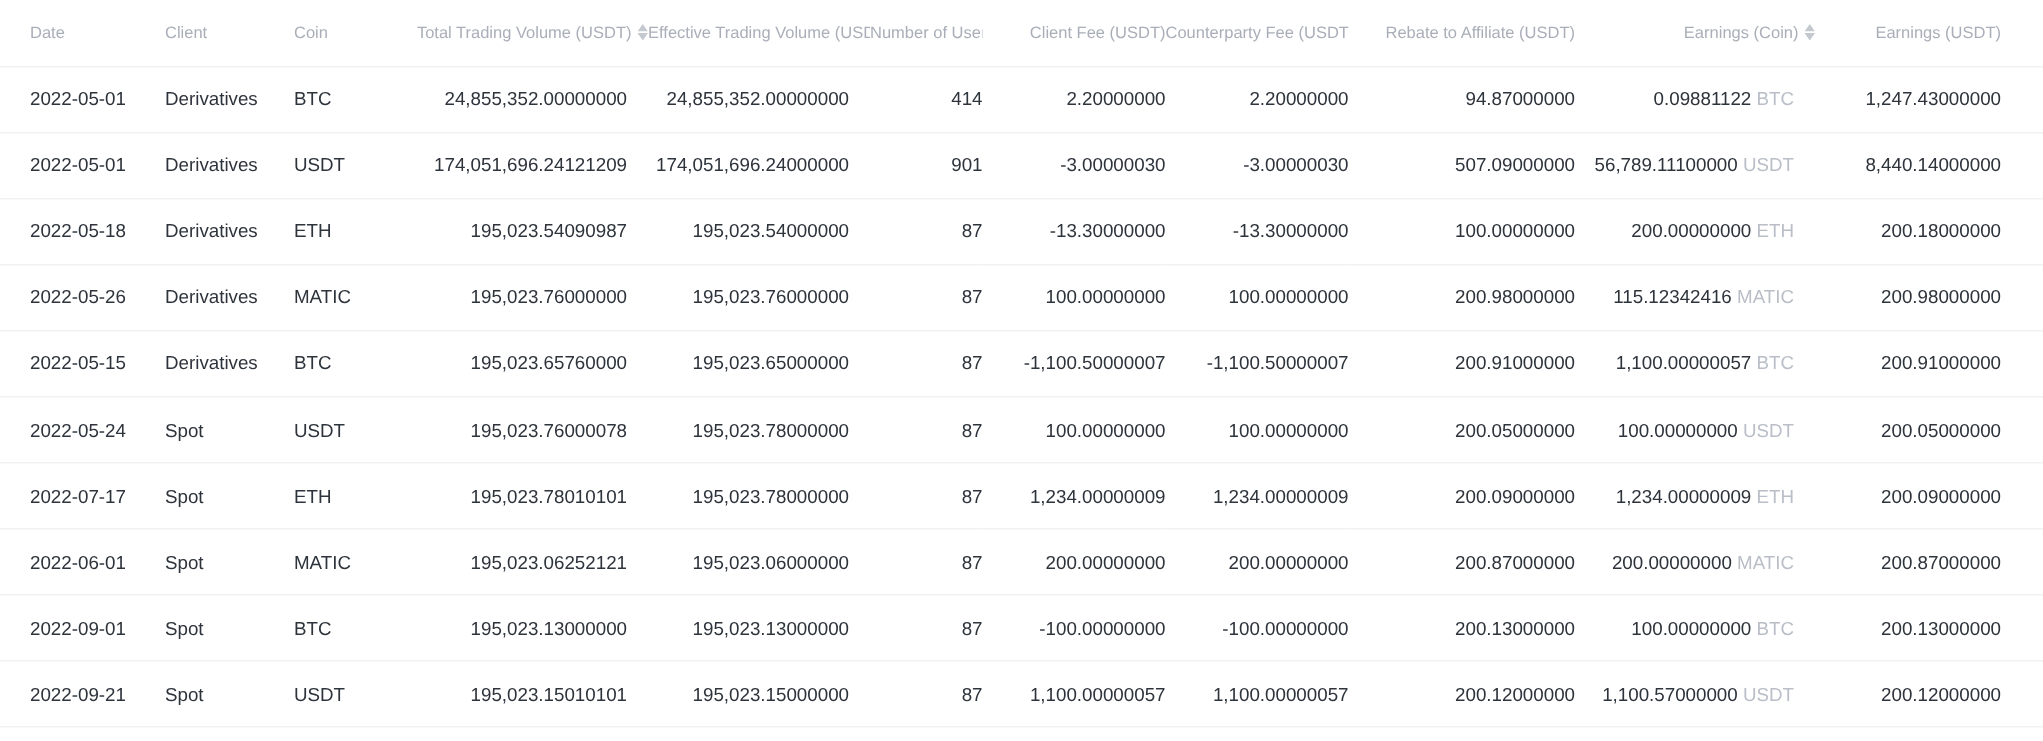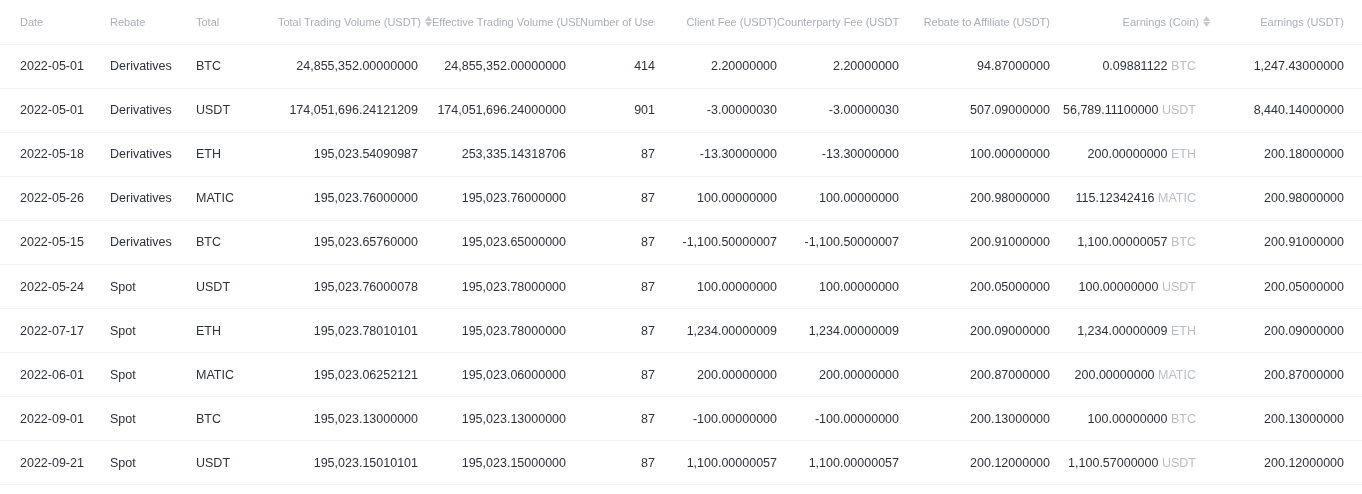--- a/index.html
+++ b/index.html
@@ -19,21 +19,21 @@
   thead tr{border-bottom:1px solid #f0f1f2;}
   th,td{padding:0;font-weight:400;vertical-align:middle;white-space:nowrap;overflow:hidden;}
   th{font-size:11px;color:#a9aeb8;}
   td{font-size:12.5px;color:#2e343c;}
   
   th:nth-child(-n+3),td:nth-child(-n+3){text-align:left;}
   th:nth-child(n+4),td:nth-child(n+4){text-align:right;}
   th:first-child,td:first-child{padding-left:20px;}
   
   td:nth-child(4),td:nth-child(5),td:nth-child(10){padding-right:14px;}
-  th:last-child,td:last-child{padding-right:18px;}
+  th:last-child,td:last-child{padding-right:28px;}
   .th-inner{display:inline-flex;align-items:center;gap:4px;}
   .sort-icon{display:inline-flex;flex-direction:column;gap:1px;line-height:0;}
   .coin-suffix{color:#b9bec7;}
   .num{letter-spacing:0;}
 </style>
 </head>
 <body>
 
 <div class="screen">
   <table class="report" id="report-table">
@@ -49,24 +49,24 @@
         <col class="c9">
         <col class="c10">
         <col class="c11">
     </colgroup>
     <thead>
       <tr id="header-row">
           <th><span class="th-inner">
               <span>Date</span>
             </span></th>
           <th><span class="th-inner">
-              <span>Rebate</span>
-            </span></th>
-          <th><span class="th-inner">
-              <span>Total</span>
+              <span>Client</span>
+            </span></th>
+          <th><span class="th-inner">
+              <span>Coin</span>
             </span></th>
           <th><span class="th-inner">
               <span>Total Trading Volume (USDT)</span>
               <span class="sort-icon">
                 <svg width="7" height="5" viewBox="0 0 7 5">
                   <path d="M3.5 0 L7 5 H0 Z" fill="#c4c9d0"></path>
                 </svg>
                 <svg width="7" height="5" viewBox="0 0 7 5">
                   <path d="M3.5 5 L7 0 H0 Z" fill="#c4c9d0"></path>
                 </svg>
@@ -128,21 +128,21 @@
           <td class="num">-3.00000030</td>
           <td class="num">507.09000000</td>
           <td class="num"><span>56,789.11100000</span> <span class="coin-suffix">USDT</span></td>
           <td class="num">8,440.14000000</td>
         </tr>
         <tr>
           <td class="num">2022-05-18</td>
           <td class="num">Derivatives</td>
           <td class="num">ETH</td>
           <td class="num">195,023.54090987</td>
-          <td class="num">253,335.14318706</td>
+          <td class="num">195,023.54000000</td>
           <td class="num">87</td>
           <td class="num">-13.30000000</td>
           <td class="num">-13.30000000</td>
           <td class="num">100.00000000</td>
           <td class="num"><span>200.00000000</span> <span class="coin-suffix">ETH</span></td>
           <td class="num">200.18000000</td>
         </tr>
         <tr>
           <td class="num">2022-05-26</td>
           <td class="num">Derivatives</td>

